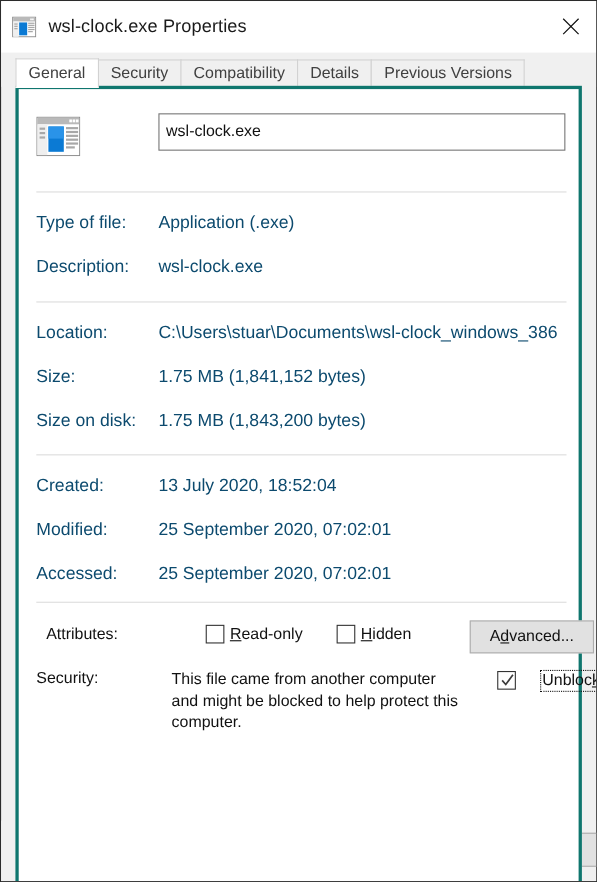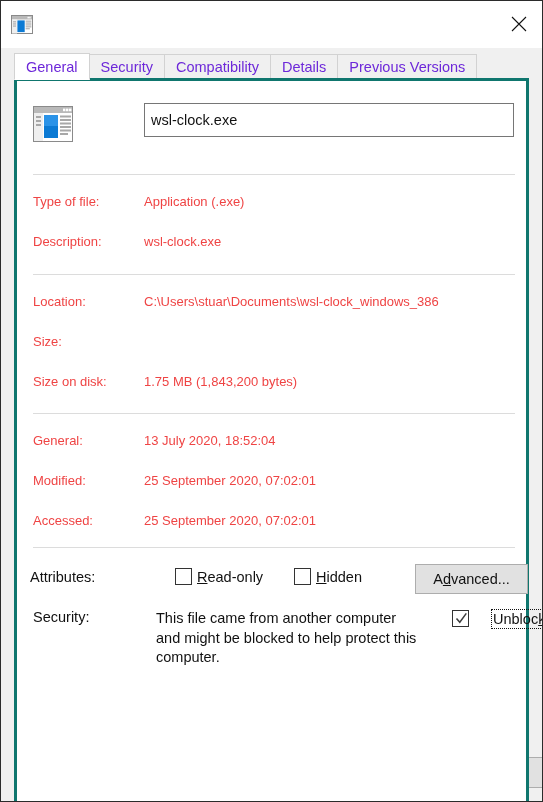--- a/index.html
+++ b/index.html
@@ -75,21 +75,21 @@
     align-items: flex-end;
     height: 25px;
   }
   .tab {
     height: 25px;
     box-sizing: border-box;
     padding: 0 11px;
     display: flex;
     align-items: center;
     font-size: 14.5px;
-    color: #6d28d9;
+    color: #404040;
     background: #f0f0f0;
     border: 1px solid #d2d2d2;
     border-bottom: none;
     margin-right: -1px;
     white-space: nowrap;
     cursor: default;
   }
   .tab.active {
     background: #ffffff;
     border: 1px solid #d2d2d2;
@@ -157,40 +157,40 @@
     height: 1px;
     background: #dcdcdc;
   }
 
   
   .row {
     position: absolute;
     left: 16px;
     width: 490px;
     height: 20px;
-    font-size: 13px;
-    color: #ef4444;
+    font-size: 16px;
+    color: #0c4a6e;
   }
   .row .lbl {
     position: absolute;
     left: 0;
     top: 0;
     white-space: nowrap;
   }
   .row .val {
     position: absolute;
     left: 111px;
     top: 0;
     white-space: nowrap;
   }
 
   
   .attrs {
     position: absolute;
-    left: 13px;
+    left: 25px;
     top: 483px;
     width: 490px;
     height: 30px;
     font-size: 14.5px;
     color: #111111;
   }
   .attrs .lbl { position: absolute; left: 0; top: 5px; }
 
   .cbwrap {
     position: absolute;
@@ -306,20 +306,21 @@
         <rect x="6.4" y="5.4" width="7.3" height="11.7" fill="#0b7ad4"></rect>
         <g fill="#a8a8a8">
           <rect x="14.6" y="5.6" width="5.8" height="1.1"></rect>
           <rect x="14.6" y="7.5" width="5.8" height="1.1"></rect>
           <rect x="14.6" y="9.4" width="5.8" height="1.1"></rect>
           <rect x="14.6" y="11.3" width="5.8" height="1.1"></rect>
           <rect x="14.6" y="13.2" width="4.2" height="1.1"></rect>
         </g>
       </svg>
     </span>
+    <span class="title-text">wsl-clock.exe Properties</span>
     <div class="close-btn">
       <svg width="16" height="16" viewBox="0 0 16 16" xmlns="http://www.w3.org/2000/svg">
         <path d="M1 1 L15 15 M15 1 L1 15" stroke="#111111" stroke-width="1.1" fill="none"></path>
       </svg>
     </div>
   </div>
 
   <div class="tabstrip">
     <div class="tabs">
       <div class="tab active">
@@ -386,30 +387,31 @@
     </div>
 
     <div class="sep" style="top:193px"></div>
 
     <div class="row" style="top:213px">
       <span class="lbl">Location:</span>
       <span class="val">C:\Users\stuar\Documents\wsl-clock_windows_386</span>
     </div>
     <div class="row" style="top:253px">
       <span class="lbl">Size:</span>
+      <span class="val">1.75 MB (1,841,152 bytes)</span>
     </div>
     <div class="row" style="top:293px">
       <span class="lbl">Size on disk:</span>
       <span class="val">1.75 MB (1,843,200 bytes)</span>
     </div>
 
     <div class="sep" style="top:332px"></div>
 
     <div class="row" style="top:352px">
-      <span class="lbl">General:</span>
+      <span class="lbl">Created:</span>
       <span class="val">13 July 2020, 18:52:04</span>
     </div>
     <div class="row" style="top:392px">
       <span class="lbl">Modified:</span>
       <span class="val">25 September 2020, 07:02:01</span>
     </div>
     <div class="row" style="top:432px">
       <span class="lbl">Accessed:</span>
       <span class="val">25 September 2020, 07:02:01</span>
     </div>

